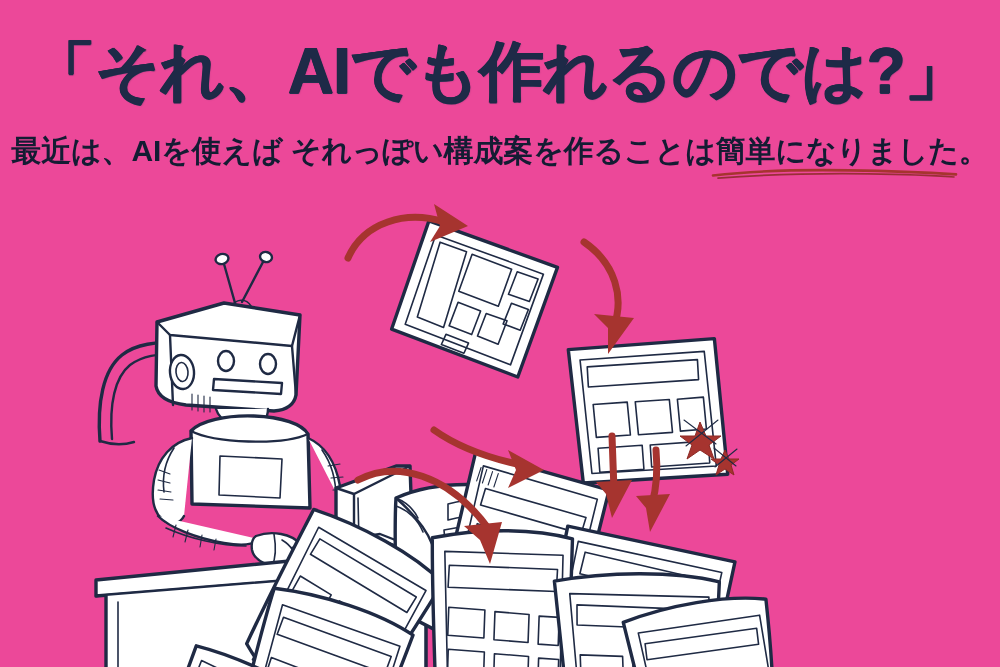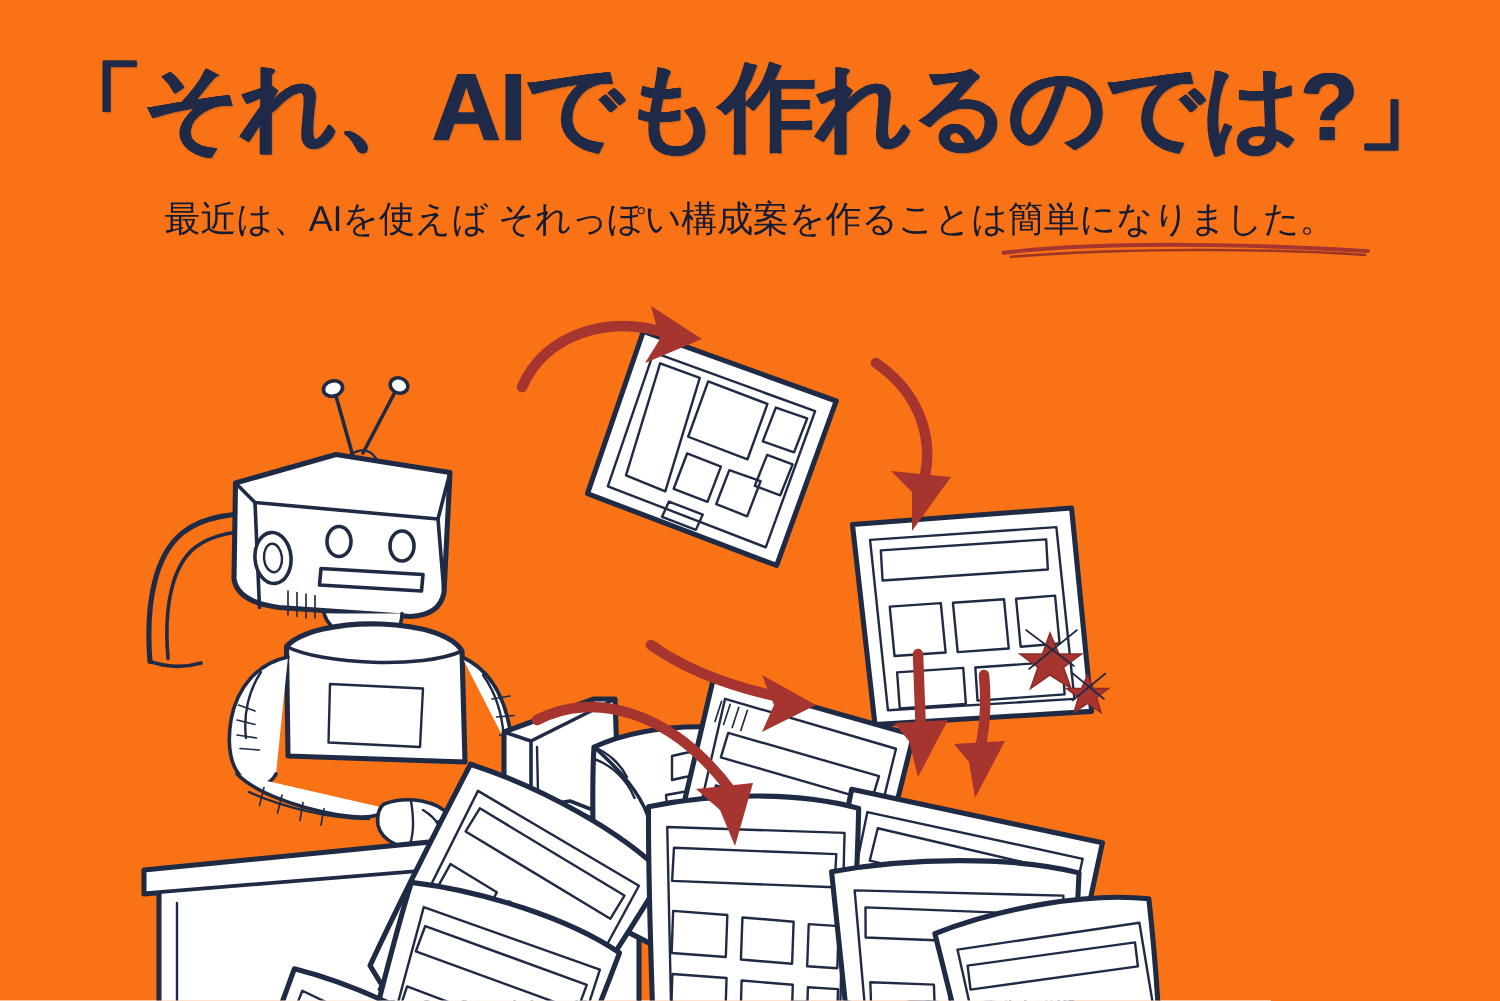--- a/index.html
+++ b/index.html
@@ -14,21 +14,21 @@
     overflow: hidden;
     font-family: "Liberation Sans", "DejaVu Sans", sans-serif;
     position: relative;
   }
 
   #slide {
     position: absolute;
     left: 0; top: 0;
     width: 1000px;
     height: 667px;
-    background: #f97316;
+    background: #ec4899;
   }
 
   
   .headline {
     position: absolute;
     left: 0;
     top: 38px;
     width: 1000px;
     text-align: center;
     font-size: 64px;
@@ -50,23 +50,23 @@
     position: absolute;
     left: 0;
     top: 133px;
     width: 1000px;
     text-align: center;
     white-space: nowrap;
   }
   .subhead {
     display: inline-block;
     position: relative;
-    font-size: 24px;
+    font-size: 30px;
     line-height: 1.18;
-    font-weight: 400;
+    font-weight: 700;
     letter-spacing: -0.005em;
     color: #141c33;
   }
   .subhead .emph {
     position: relative;
     display: inline-block;
   }
   
   .underline-svg {
     position: absolute;

